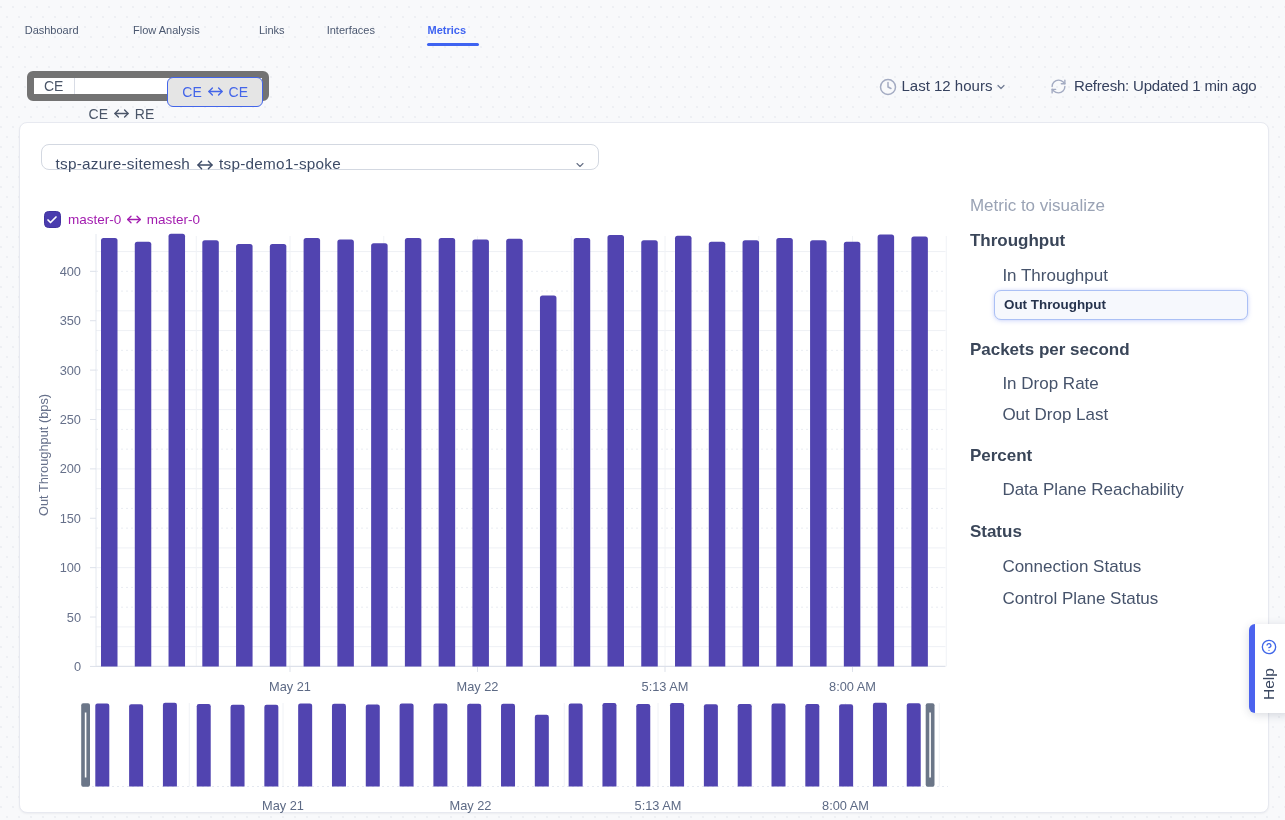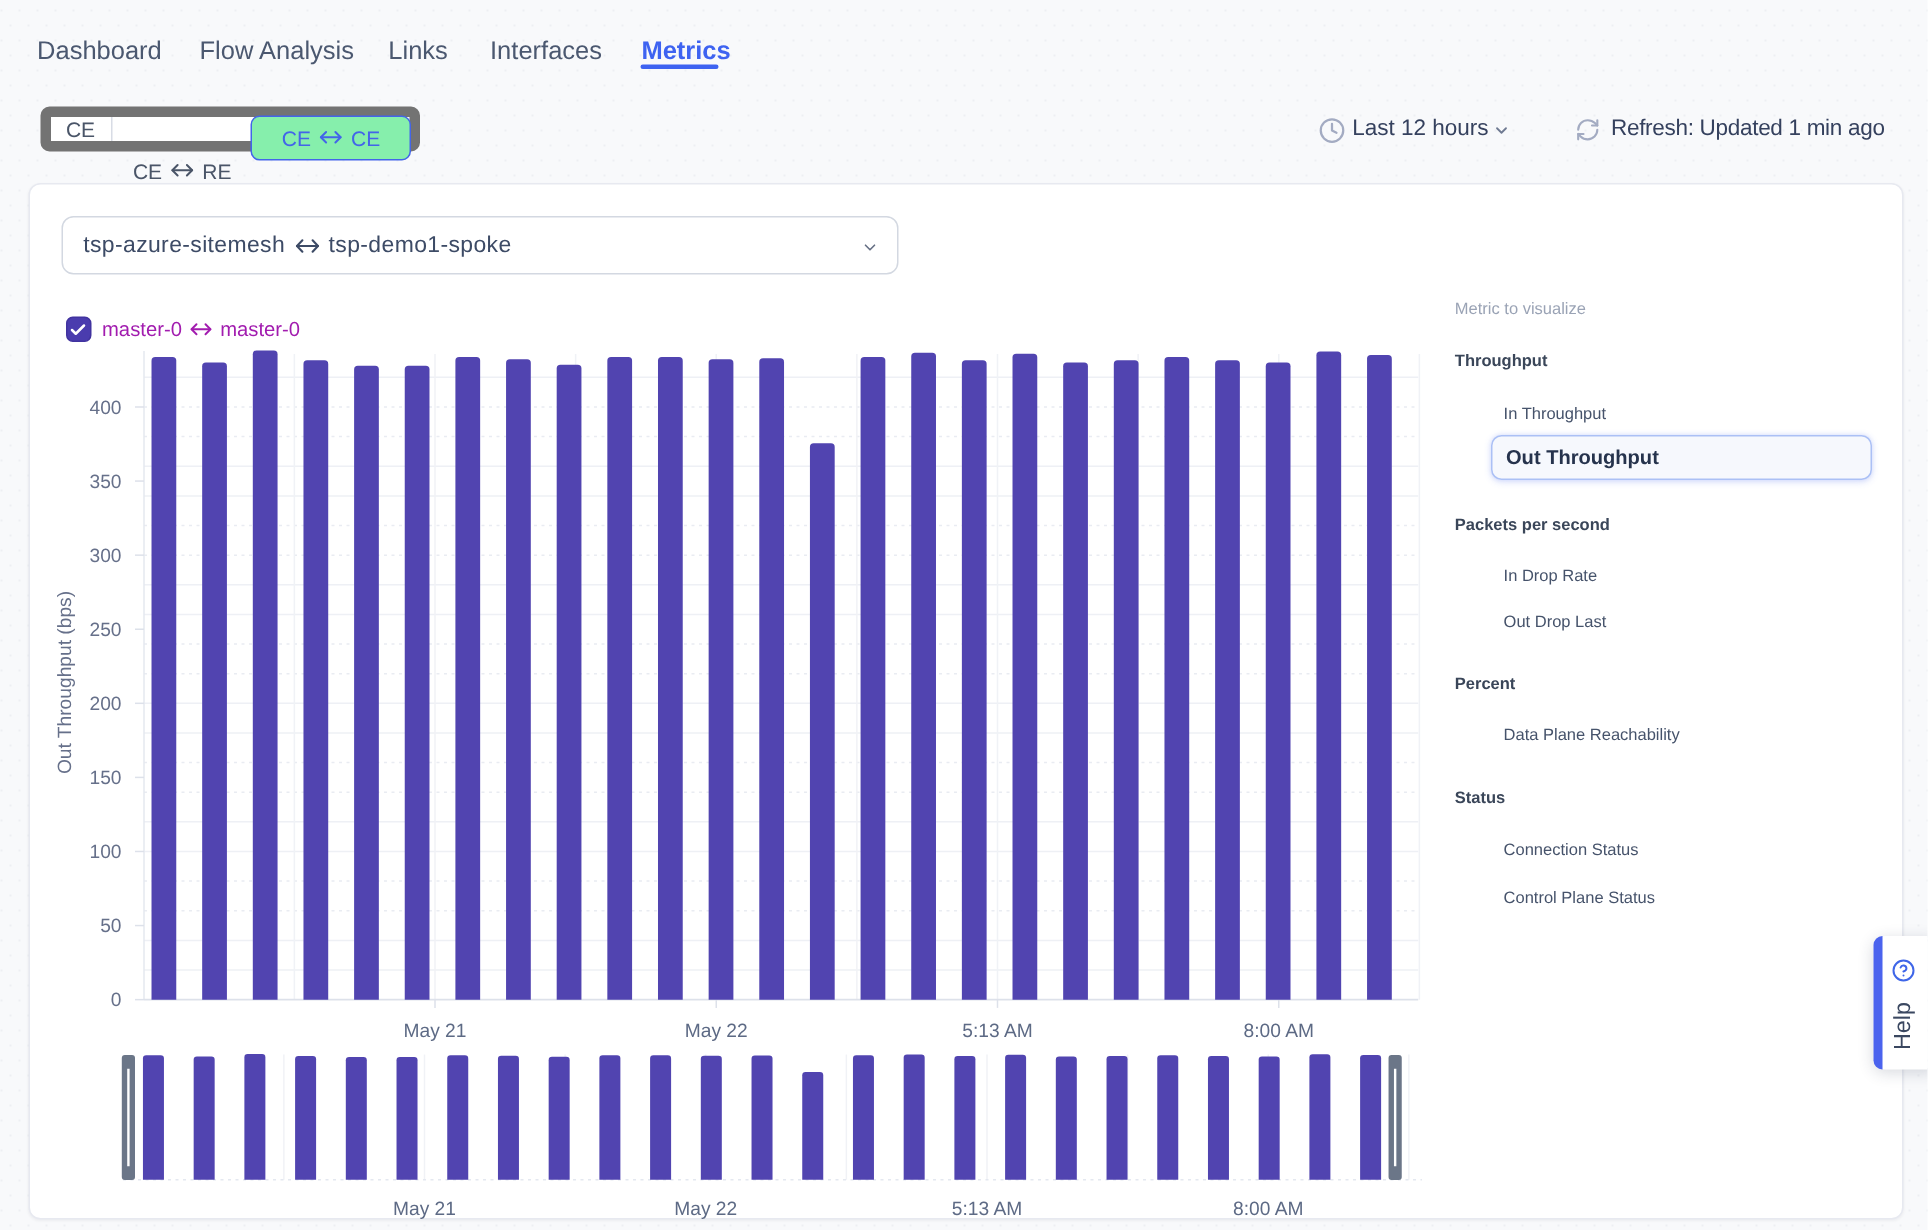--- a/index.html
+++ b/index.html
@@ -6,36 +6,36 @@
 html,body { width:1285px; height:820px; overflow:hidden; font-family:"Liberation Sans", sans-serif; }
 body {
   position:relative;
   background-color:#f8f9fb;
   background-image:
     radial-gradient(circle, #edeff3 0.7px, rgba(237,239,243,0) 0.9px),
     radial-gradient(circle, #edeff3 0.7px, rgba(237,239,243,0) 0.9px);
   background-size:12px 20px, 12px 20px;
   background-position:1px 7px, 7px 17px;
 }
-.nav { position:absolute; top:23.5px; font-size:17px; color:#4b5870; white-space:nowrap; }
+.nav { position:absolute; top:23.5px; font-size:11px; color:#4b5870; white-space:nowrap; }
 .nav.on { color:#3e63f1; font-weight:bold; }
 #navline { position:absolute; left:427.4px; top:43px; width:51.5px; height:2.6px; background:#3e63f1; border-radius:2px; }
 #seg { position:absolute; left:26.7px; top:70.5px; height:30.5px; background:#fff; border:7px solid #737373; border-radius:6px; display:flex; }
 #seg .s { font-size:14px; color:#4a5568; display:flex; align-items:center; justify-content:center; white-space:nowrap; }
 #seg .s1 { width:41px; border-right:1px solid #d8dce5; }
 #seg .s2 { width:93.5px;margin-top:36px; }
-#seg .s3 { width:107px; border:1.5px solid #4365e9; color:#4365e9; border-radius:6px; margin:-1px; height:30.5px; background:#86efac; }
+#seg .s3 { width:96px; border:1.5px solid #4365e9; color:#4365e9; border-radius:6px; margin:-1px; height:30.5px; background:#e5e5e5; }
 .trow { position:absolute; top:77px; height:18px; line-height:18px; font-size:15px; color:#35415e; white-space:nowrap; }
 .card { position:absolute; left:19px; top:122px; width:1249.5px; height:691px; background:#fff; border:1px solid #e7e9f0; border-radius:8px; box-shadow:0 1px 2px rgba(16,24,40,.05); }
 #chart { position:absolute; left:0; top:0; }
-#select { position:absolute; left:41px; top:144px; width:558px; height:39px; background:#fff; border:1px solid #d3d8e1; border-radius:8px; }
+#select { position:absolute; left:41px; top:144px; width:558px; height:26px; background:#fff; border:1px solid #d3d8e1; border-radius:8px; }
 #select .txt { position:absolute; left:13.5px; top:10px; font-size:15.3px; letter-spacing:0.25px; color:#3d4b66; white-space:nowrap; }
 #cbx { position:absolute; left:44px; top:211px; width:16.5px; height:16.5px; background:#4a3cae; border:1px solid #41339f; border-radius:4.5px; }
 #cbxl { position:absolute; left:68px; top:211.5px; font-size:13.5px; color:#a21caf; }
-.p { position:absolute; font-size:11px; height:20px; line-height:20px; white-space:nowrap; }
+.p { position:absolute; font-size:17px; height:20px; line-height:20px; white-space:nowrap; }
 .p.muted { color:#9aa3b5; }
 .p.hdr { color:#3a4659; font-weight:bold; }
 .p.item { color:#46536b;text-align:center; }
 #outbox { position:absolute; left:993.5px; top:289.6px; width:254px; height:30px; background:#f6f8fd; border:1px solid #abc0f5; border-radius:7px; box-shadow:0 1px 5px rgba(76,111,235,.22), 0 0 3px rgba(76,111,235,.12); }
 #outbox span { position:absolute; left:9.5px; top:0; line-height:28px; font-size:13.4px; font-weight:bold; color:#26334d; white-space:nowrap; }
 #help { position:absolute; left:1249px; top:624px; width:40px; height:88.5px; background:#fff; border-radius:8px 0 0 8px; box-shadow:0 2px 10px rgba(40,50,80,.18); }
 #help .bar { position:absolute; left:0; top:0; width:5.5px; height:100%; background:#4b63ee; border-radius:8px 0 0 8px; }
 #helptxt { position:absolute; left:1246px; top:675px; width:46px; text-align:center; font-size:15.5px; color:#3a4760; transform:rotate(-90deg); }
 svg text { font-family:"Liberation Sans", sans-serif; }
 .arr { display:inline-block; vertical-align:-1.5px; margin:0 1px; }

